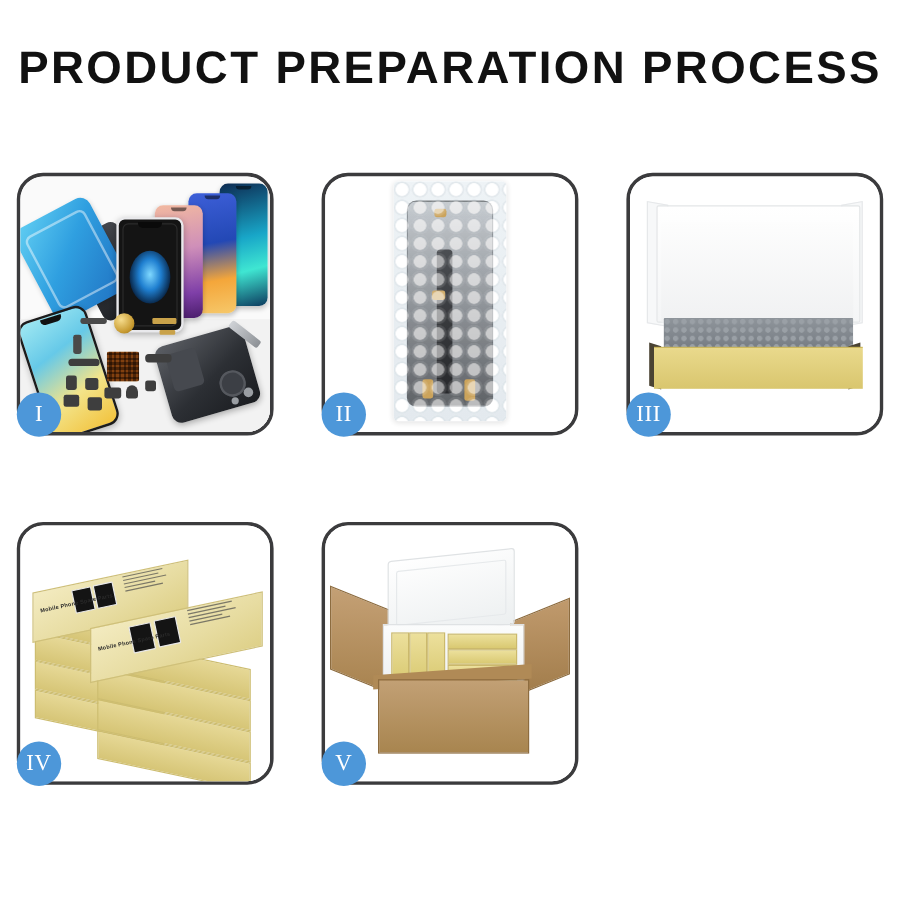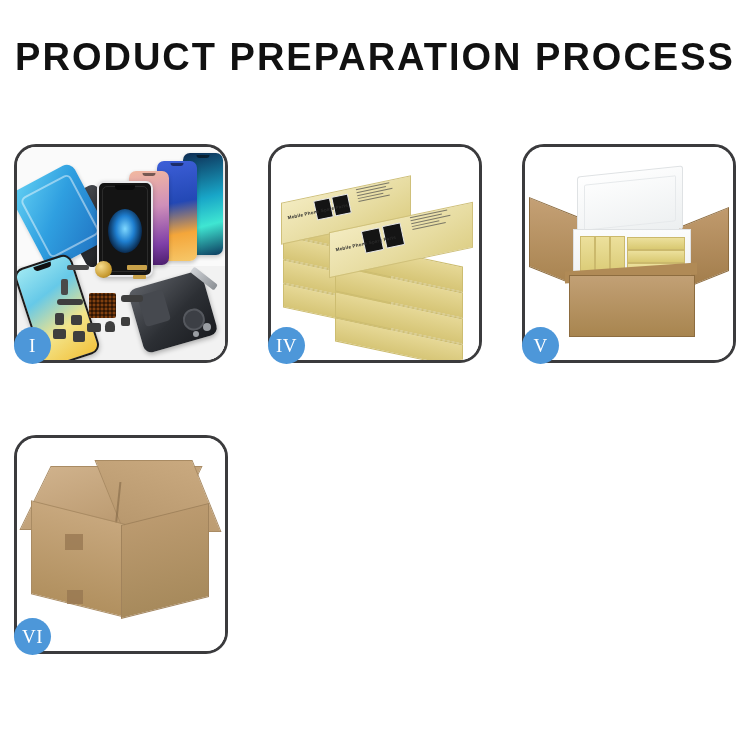--- a/index.html
+++ b/index.html
@@ -363,21 +363,49 @@
         <div class="flexgold" style="left:116px;top:128px;width:13px;height:4px;"></div>
         <div class="flex" style="left:36px;top:182px;width:13px;height:10px;"></div>
         <div class="flex" style="left:56px;top:184px;width:12px;height:11px;"></div>
         <div class="tool"></div>
         <div class="flex" style="right:14px;top:176px;width:8px;height:8px;border-radius:50%;background:#9a9ea3;"></div>
         <div class="flex" style="right:26px;top:184px;width:6px;height:6px;border-radius:50%;background:#9a9ea3;"></div>
       </div>
       <div class="badge">I</div>
     </div>
 
-
+    <div class="panel">
+      <div class="panel-inner p2">
+        <div class="bubblewrap">
+          <div class="inner-part">
+            <div class="inner-flex"></div>
+            <div class="gold-tab" style="left:22px;top:6px;width:10px;height:7px;"></div>
+            <div class="gold-tab" style="left:20px;top:74px;width:11px;height:8px;"></div>
+            <div class="gold-tab" style="left:12px;bottom:6px;width:9px;height:16px;"></div>
+            <div class="gold-tab" style="right:14px;bottom:4px;width:9px;height:18px;"></div>
+          </div>
+        </div>
+        <div class="bubble-overlay"></div>
+      </div>
+      <div class="badge">II</div>
+    </div>
+
+    <div class="panel">
+      <div class="panel-inner p3">
+        <div class="lid-l"></div>
+        <div class="lid-r"></div>
+        <div class="lid"></div>
+        <div class="foam"></div>
+        <div class="greyfoam"></div>
+        <div class="boxside-l"></div>
+        <div class="boxside-r"></div>
+        <div class="boxfront"></div>
+      </div>
+      <div class="badge">III</div>
+    </div>
 
     <div class="panel">
       <div class="panel-inner p4">
         <div class="stack">
 
           <div class="sbox-front" style="left:6px;top:62px;width:106px;height:22px;"></div>
           <div class="sbox-front" style="left:6px;top:86px;width:106px;height:22px;"></div>
           <div class="sbox-front" style="left:6px;top:110px;width:106px;height:22px;"></div>
           <div class="sbox-front" style="left:6px;top:134px;width:106px;height:22px;"></div>
 
@@ -426,27 +454,15 @@
           <div class="ybox" style="left:53px;top:7px;width:56px;height:11px;"></div>
           <div class="ybox" style="left:53px;top:20px;width:56px;height:11px;"></div>
           <div class="ybox" style="left:53px;top:33px;width:56px;height:11px;"></div>
         </div>
         <div class="carton-top-edge"></div>
         <div class="carton-front"></div>
       </div>
       <div class="badge">V</div>
     </div>
 
-    <div class="panel">
-      <div class="panel-inner p6">
-        <div class="ctop"></div>
-        <div class="ctop2"></div>
-        <div class="seam"></div>
-        <div class="cfrontl"></div>
-        <div class="cfrontr"></div>
-        <div class="tape" style="left:48px;top:96px;width:18px;height:16px;"></div>
-        <div class="tape" style="left:50px;top:152px;width:16px;height:14px;"></div>
-      </div>
-      <div class="badge">VI</div>
-    </div>
 
   </div>
 </div>
 
 </body></html>

